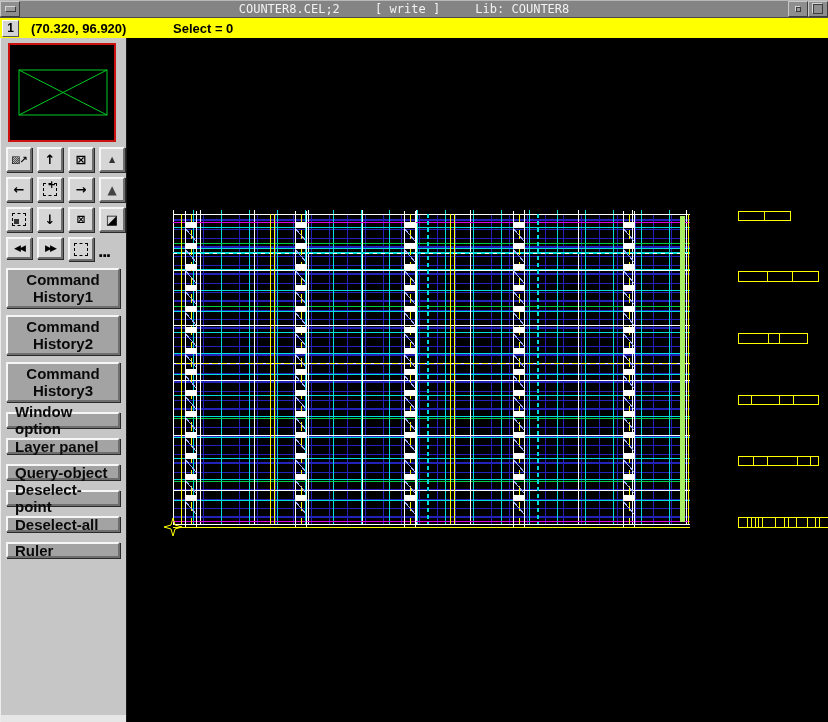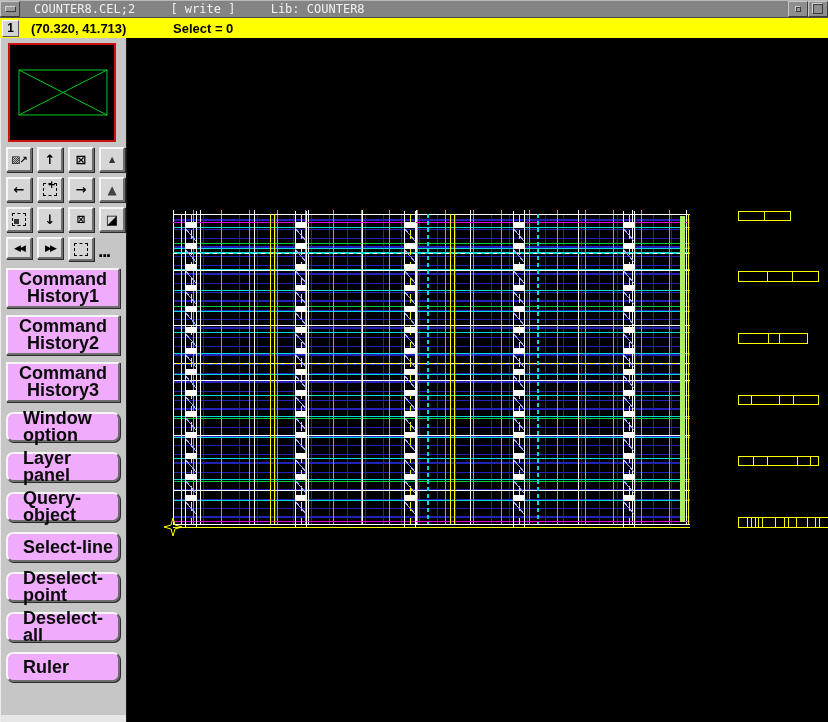--- a/index.html
+++ b/index.html
@@ -20,21 +20,21 @@
     display:flex;align-items:center;justify-content:center;flex:0 0 auto;
   }
   .tb-menu-glyph{width:9px;height:4px;background:#9a9a9a;
     border-top:1px solid #d6d6d6;border-left:1px solid #d6d6d6;
     border-right:1px solid #3c3c3c;border-bottom:1px solid #3c3c3c;}
   .tb-min-glyph{width:5px;height:5px;box-sizing:border-box;border:1px solid #3c3c3c;background:#9a9a9a;
     box-shadow:-1px -1px 0 #d6d6d6;}
   .tb-max-glyph{width:10px;height:10px;box-sizing:border-box;border:1px solid #3c3c3c;background:#8e8e8e;
     box-shadow:-1px -1px 0 #d6d6d6;}
   .tb-title{
-    flex:1;text-align:left;color:#f2f2f2;
+    flex:1;text-align:center;color:#f2f2f2;
     font-family:"DejaVu Sans Mono",monospace;font-size:12px;white-space:nowrap;
   }
   .tb-title span{margin:0 14px;}
   
   .statusbar{
     position:absolute;left:0;top:18px;width:828px;height:20px;background:#ffff00;
     display:flex;align-items:center;color:#000;font-weight:bold;font-size:13px;
   }
   .sb-tile{
     width:17px;height:17px;margin-left:2px;background:#d4d4d4;box-sizing:border-box;
@@ -65,28 +65,28 @@
     font-family:"DejaVu Sans",sans-serif;font-size:13px;color:#000;font-weight:bold;
     padding:0;cursor:default;
   }
   .icon-btn .small{font-size:9px;letter-spacing:-2px;}
   .icon-btn .tiny{font-size:10px;letter-spacing:-1px;}
   .dashedbox{width:14px;height:13px;border:1px dashed #000;position:relative;box-sizing:border-box;font-weight:normal;}
   .dashedbox .plus{position:absolute;right:0px;top:-5px;font-size:10px;font-weight:bold;}
   .dashedbox .cornersq{position:absolute;left:1px;bottom:1px;width:5px;height:5px;background:#000;opacity:.75;}
   .more-dots{font-size:11px;letter-spacing:0px;display:flex;align-items:flex-end;padding-top:8px;font-weight:bold;}
   .btn{
-    margin:10px 0 0 5px;width:114px;box-sizing:border-box;background:#f0abfc;color:#0a0a0a;
+    margin:10px 0 0 5px;width:114px;box-sizing:border-box;background:#a3a3a3;color:#0a0a0a;
     border-top:2px solid #f6f6f6;border-left:2px solid #f6f6f6;
     border-right:2px solid #6e6e6e;border-bottom:2px solid #6e6e6e;
     box-shadow:1px 1px 0 #2a2a2a;
-    font-weight:bold;font-size:18px;line-height:17px;cursor:default;
+    font-weight:bold;font-size:15px;line-height:17px;cursor:default;
   }
   .btn.ch{height:40px;margin-top:7px;display:flex;align-items:center;justify-content:center;text-align:center;padding:0 14px;}
-  .btn.menu{height:30px;display:flex;align-items:center;padding-left:15px;border-radius:7px;}
+  .btn.menu{height:16px;display:flex;align-items:center;padding-left:7px;}
   .canvas{position:relative;flex:1;height:684px;background:#000;}
   .canvas svg{position:absolute;left:0;top:0;}
 </style>
 </head>
 <body>
 
 <div class="window">
 
   <div class="titlebar">
     <div class="tb-btn">
@@ -100,21 +100,21 @@
     <div class="tb-btn">
       <div class="tb-min-glyph"></div>
     </div>
     <div class="tb-btn">
       <div class="tb-max-glyph"></div>
     </div>
   </div>
 
   <div class="statusbar">
     <div class="sb-tile">1</div>
-    <div class="sb-coords">(70.320, 41.713)</div>
+    <div class="sb-coords">(70.320, 96.920)</div>
     <div class="sb-select">Select = 0</div>
   </div>
 
   <div class="main">
 
     <div class="sidebar">
 
       <div class="overview">
         <svg width="104" height="95">
           <rect x="9" y="25" width="88" height="45" fill="none" stroke="#00cc22" stroke-width="1"></rect>
@@ -182,21 +182,20 @@
         <span class="more-dots">▪▪▪</span>
       </div>
 
       <div class="btn ch">Command History1</div>
       <div class="btn ch">Command History2</div>
       <div class="btn ch">Command History3</div>
 
       <div class="btn menu">Window option</div>
       <div class="btn menu">Layer panel</div>
       <div class="btn menu">Query-object</div>
-      <div class="btn menu">Select-line</div>
       <div class="btn menu">Deselect-point</div>
       <div class="btn menu">Deselect-all</div>
       <div class="btn menu">Ruler</div>
     </div>
 
     <div class="canvas">
       <svg width="701" height="684" shape-rendering="crispEdges" viewBox="0 0 701 684">
           <g>
             <line x1="46" y1="182" x2="563" y2="182" stroke="#2222bb" stroke-width="2"></line>
             <line x1="46" y1="191" x2="563" y2="191" stroke="#2222bb" stroke-width="1"></line>

